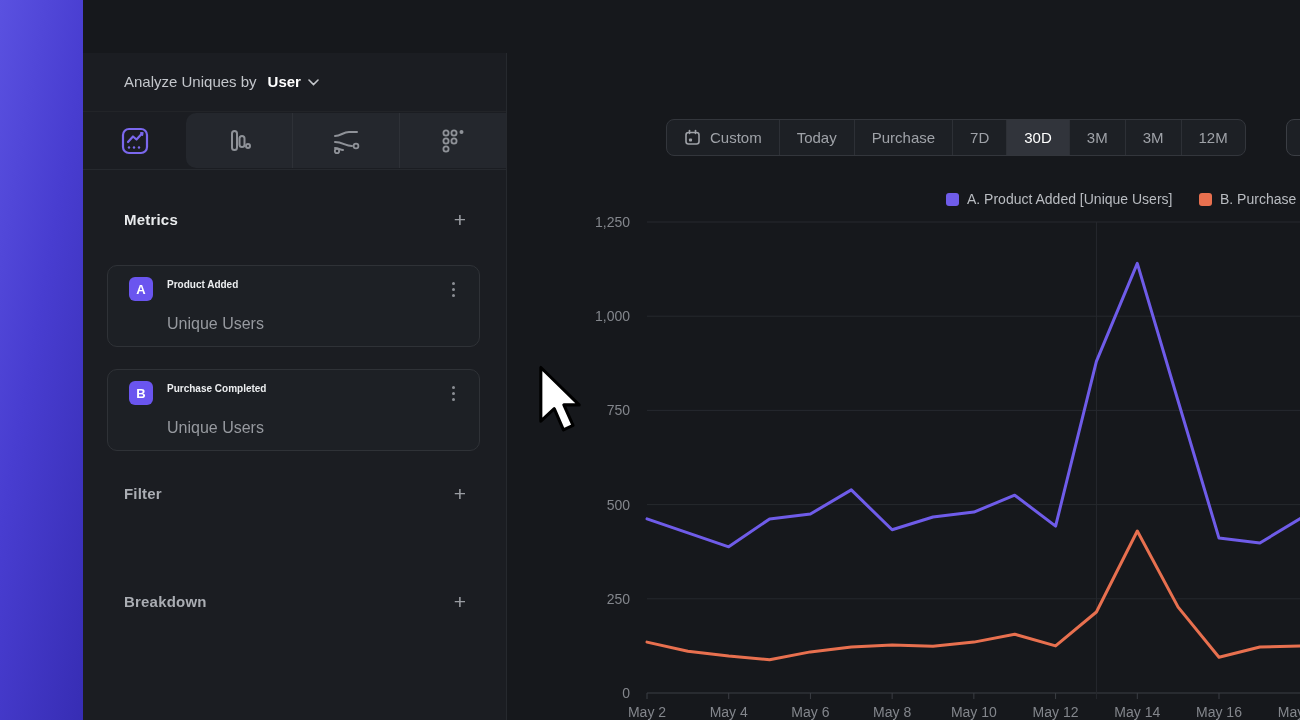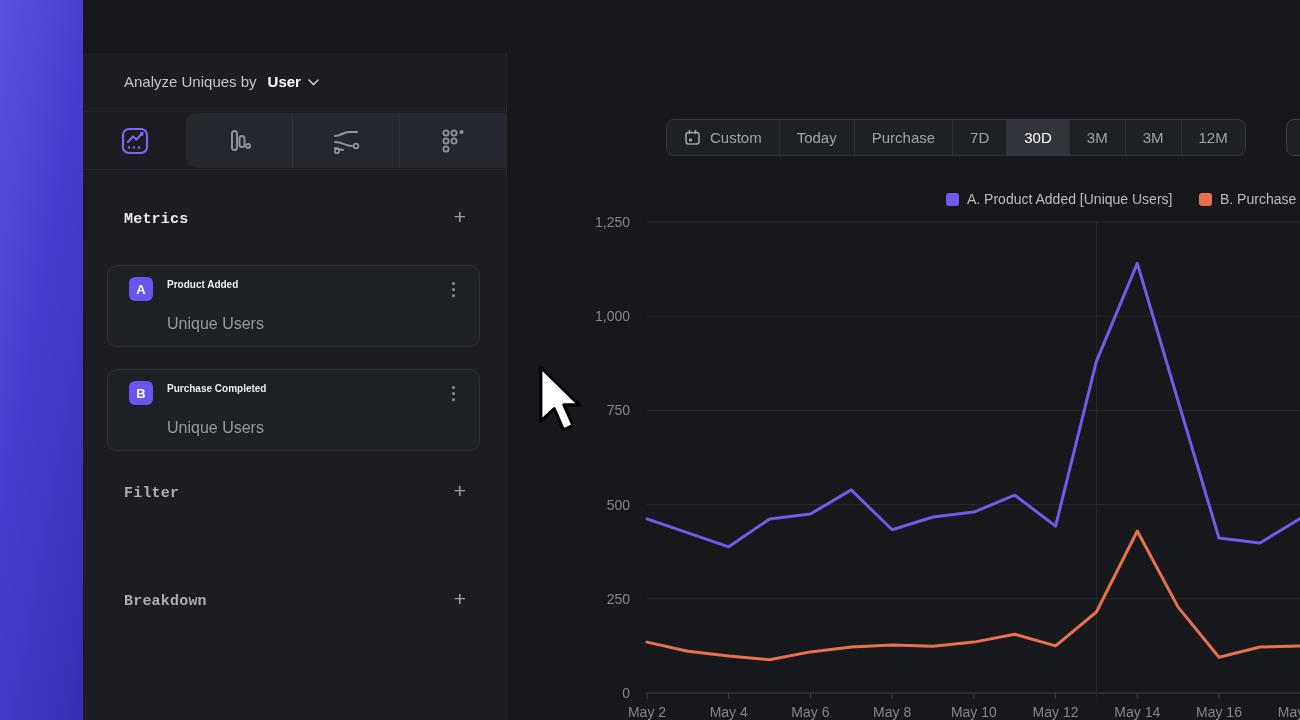--- a/index.html
+++ b/index.html
@@ -27,21 +27,21 @@
   .analyze-value { font-size:15px; color:#ffffff; font-weight:700; margin-left:4px; }
   .chev { width:11px; height:7px; margin-top:2px; }
 
   .tabrow { position:absolute; left:0; top:59px; width:100%; height:58px; border-bottom:1px solid #26292e; }
   .tabstrip { position:absolute; left:103px; top:1px; right:0; bottom:1px; background:#24272d;
     border-radius:10px 0 0 10px; display:flex; }
   .tabcell { flex:1; display:flex; align-items:center; justify-content:center; border-right:1px solid #2e3137; cursor:pointer; }
   .tabcell:last-child { border-right:none; }
   .tab-selected { position:absolute; left:0; top:0; width:103px; height:100%; display:flex; align-items:center; justify-content:center; cursor:pointer; }
 
-  .section-head { position:absolute; left:41px; right:40px; display:flex; justify-content:space-between; align-items:flex-start;font-family:Liberation Mono, monospace; }
+  .section-head { position:absolute; left:41px; right:40px; display:flex; justify-content:space-between; align-items:center; }
   .section-title { font-size:15px; font-weight:700; color:#e9ebed; letter-spacing:.2px; }
   .section-title.dim { color:#aaadb3; font-weight:700; }
   .plus { font-size:21px; line-height:16px; color:#9a9da3; font-weight:400; cursor:pointer; }
 
   .metric-card { position:absolute; left:24px; width:373px; height:82px; background:#1d2025;
     border:1px solid #2f3237; border-radius:10px; }
   .metric-badge { position:absolute; left:21px; top:11px; width:24px; height:24px; border-radius:6px;
     background:#6a55ef; color:#fff; font-size:13px; font-weight:700; display:flex; align-items:center; justify-content:center; }
   .metric-title { position:absolute; left:59px; top:13px; font-size:10px; font-weight:700; color:#eceef0; }
   .metric-sub { position:absolute; left:59px; top:49px; font-size:16px; color:#96999f; }

